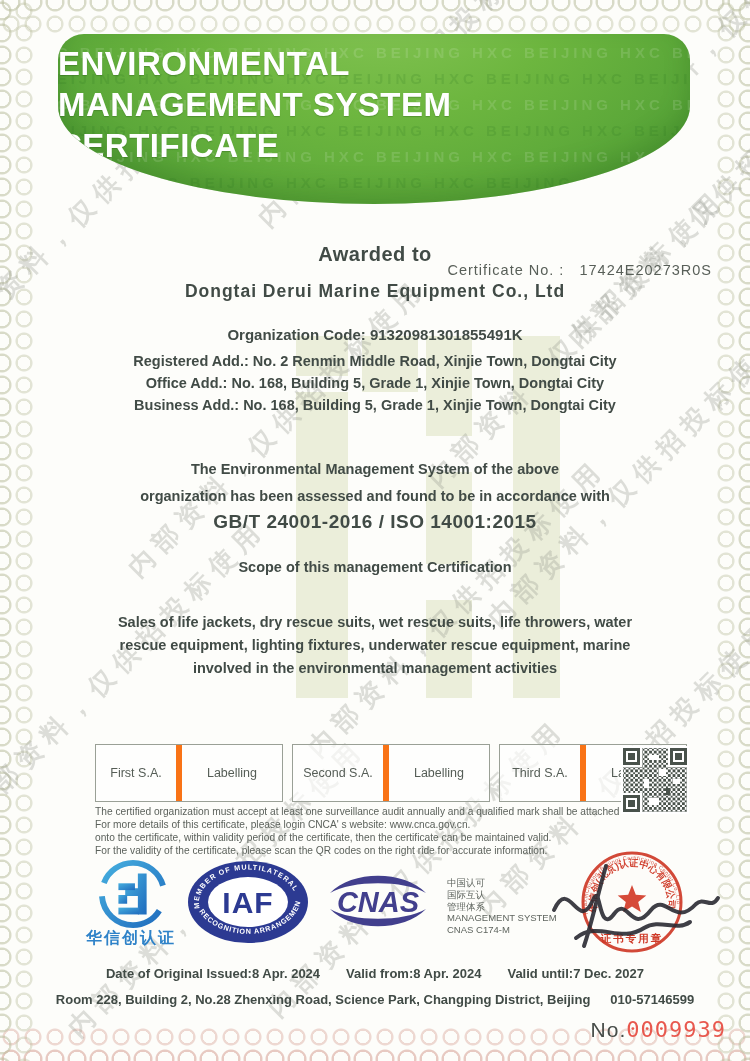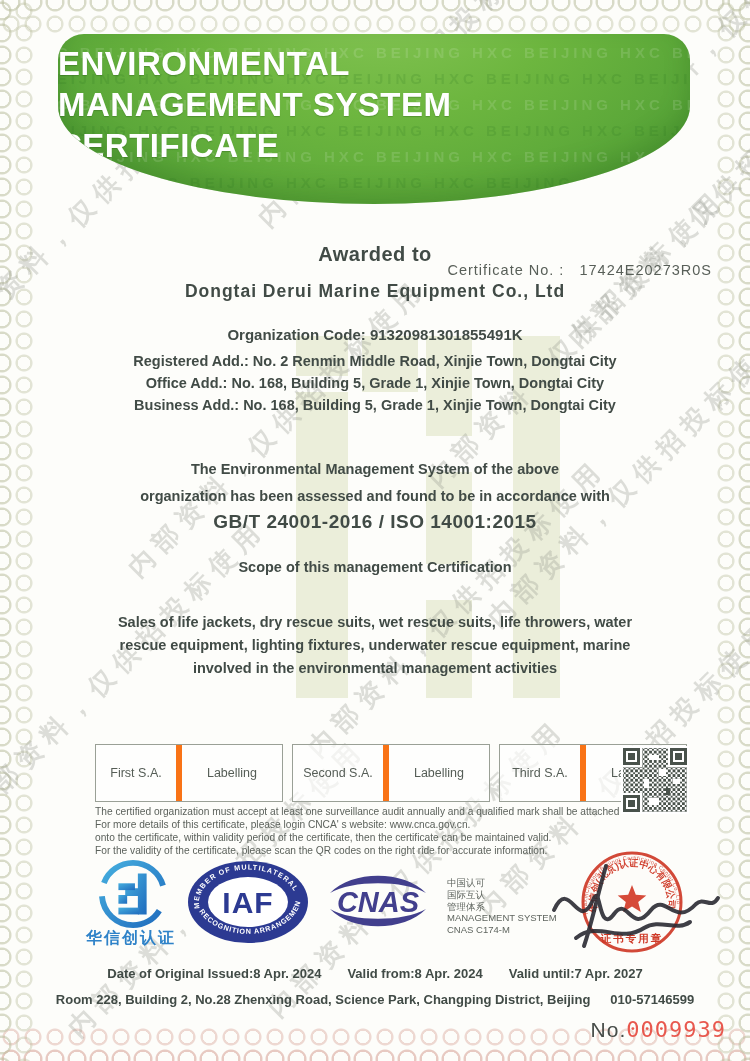--- a/index.html
+++ b/index.html
@@ -256,21 +256,21 @@
     <g stroke="#2b2b33" stroke-width="4" fill="none" stroke-linecap="round" opacity=".9">
       <path d="M6 62 C22 28,30 86,45 52 C53 33,50 88,66 66 C80 47,83 88,103 62 C118 44,126 80,148 56 C156 48,163 62,170 50"></path>
       <path d="M28 90 C50 72,72 96,96 80 C112 70,128 84,142 74"></path>
       <path d="M58 18 C50 45,44 75,36 98"></path>
     </g>
   </svg>
 
   <div class="c dates">
     <span>Date of Original Issued:8 Apr. 2024</span>
     <span>Valid from:8 Apr. 2024</span>
-    <span>Valid until:7 Apr. 2027</span>
+    <span>Valid until:7 Dec. 2027</span>
   </div>
   <div class="c footaddr">
     <span>Room 228, Building 2, No.28 Zhenxing Road, Science Park, Changping District, Beijing</span>
     <span>010-57146599</span>
   </div>
 
   <div class="serial">
     <span>No.</span><span class="num">0009939</span>
   </div>
 

